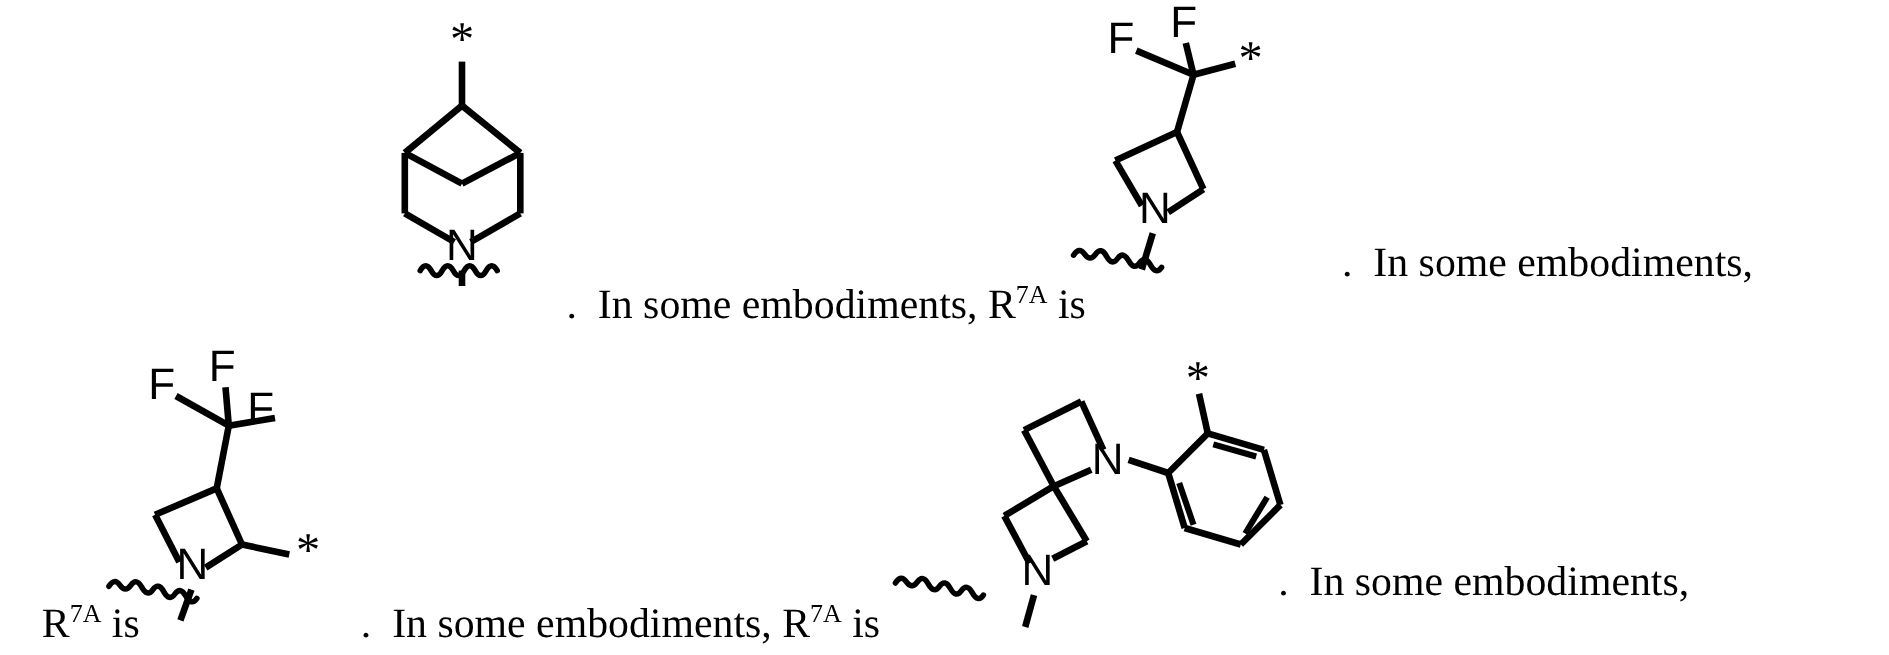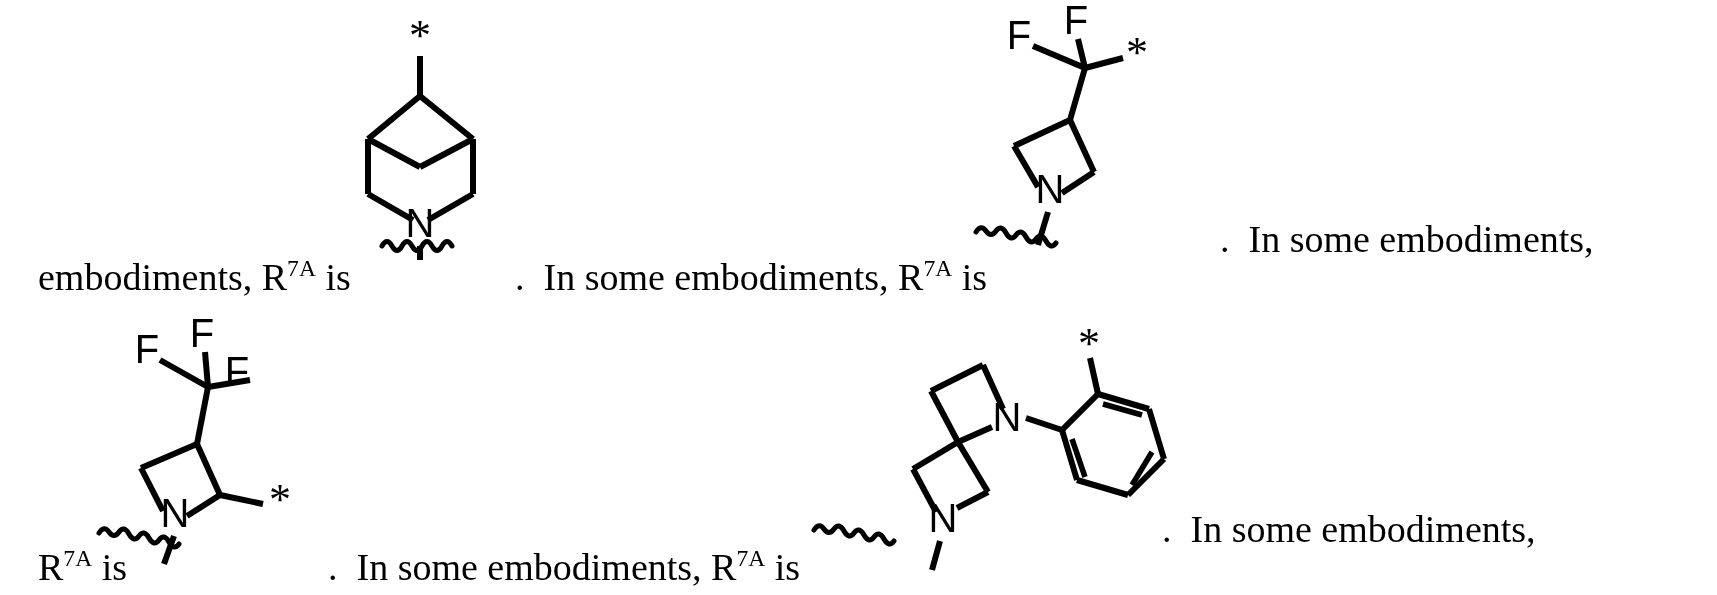--- a/index.html
+++ b/index.html
@@ -72,23 +72,20 @@
     fill: none;
     stroke-linecap: round;
     stroke-linejoin: round;
   }
 </style>
 </head>
 <body>
 
 <div id="page">
 
-  <div class="txt" style="left:0px; top:220px;">
-    <span>embodiments, R</span><sup>7A</sup><span> is</span>
-  </div>
 
   <div class="txt" style="left:477px; top:220px;">
     <span>.  In some embodiments, R</span><sup>7A</sup><span> is</span>
   </div>
 
   <div class="txt" style="left:1220px; top:220px;">.  In some embodiments,</div>
 
   <div class="txt" style="left:0px; top:510px;">
     <span>R</span><sup>7A</sup><span> is</span>
   </div>

